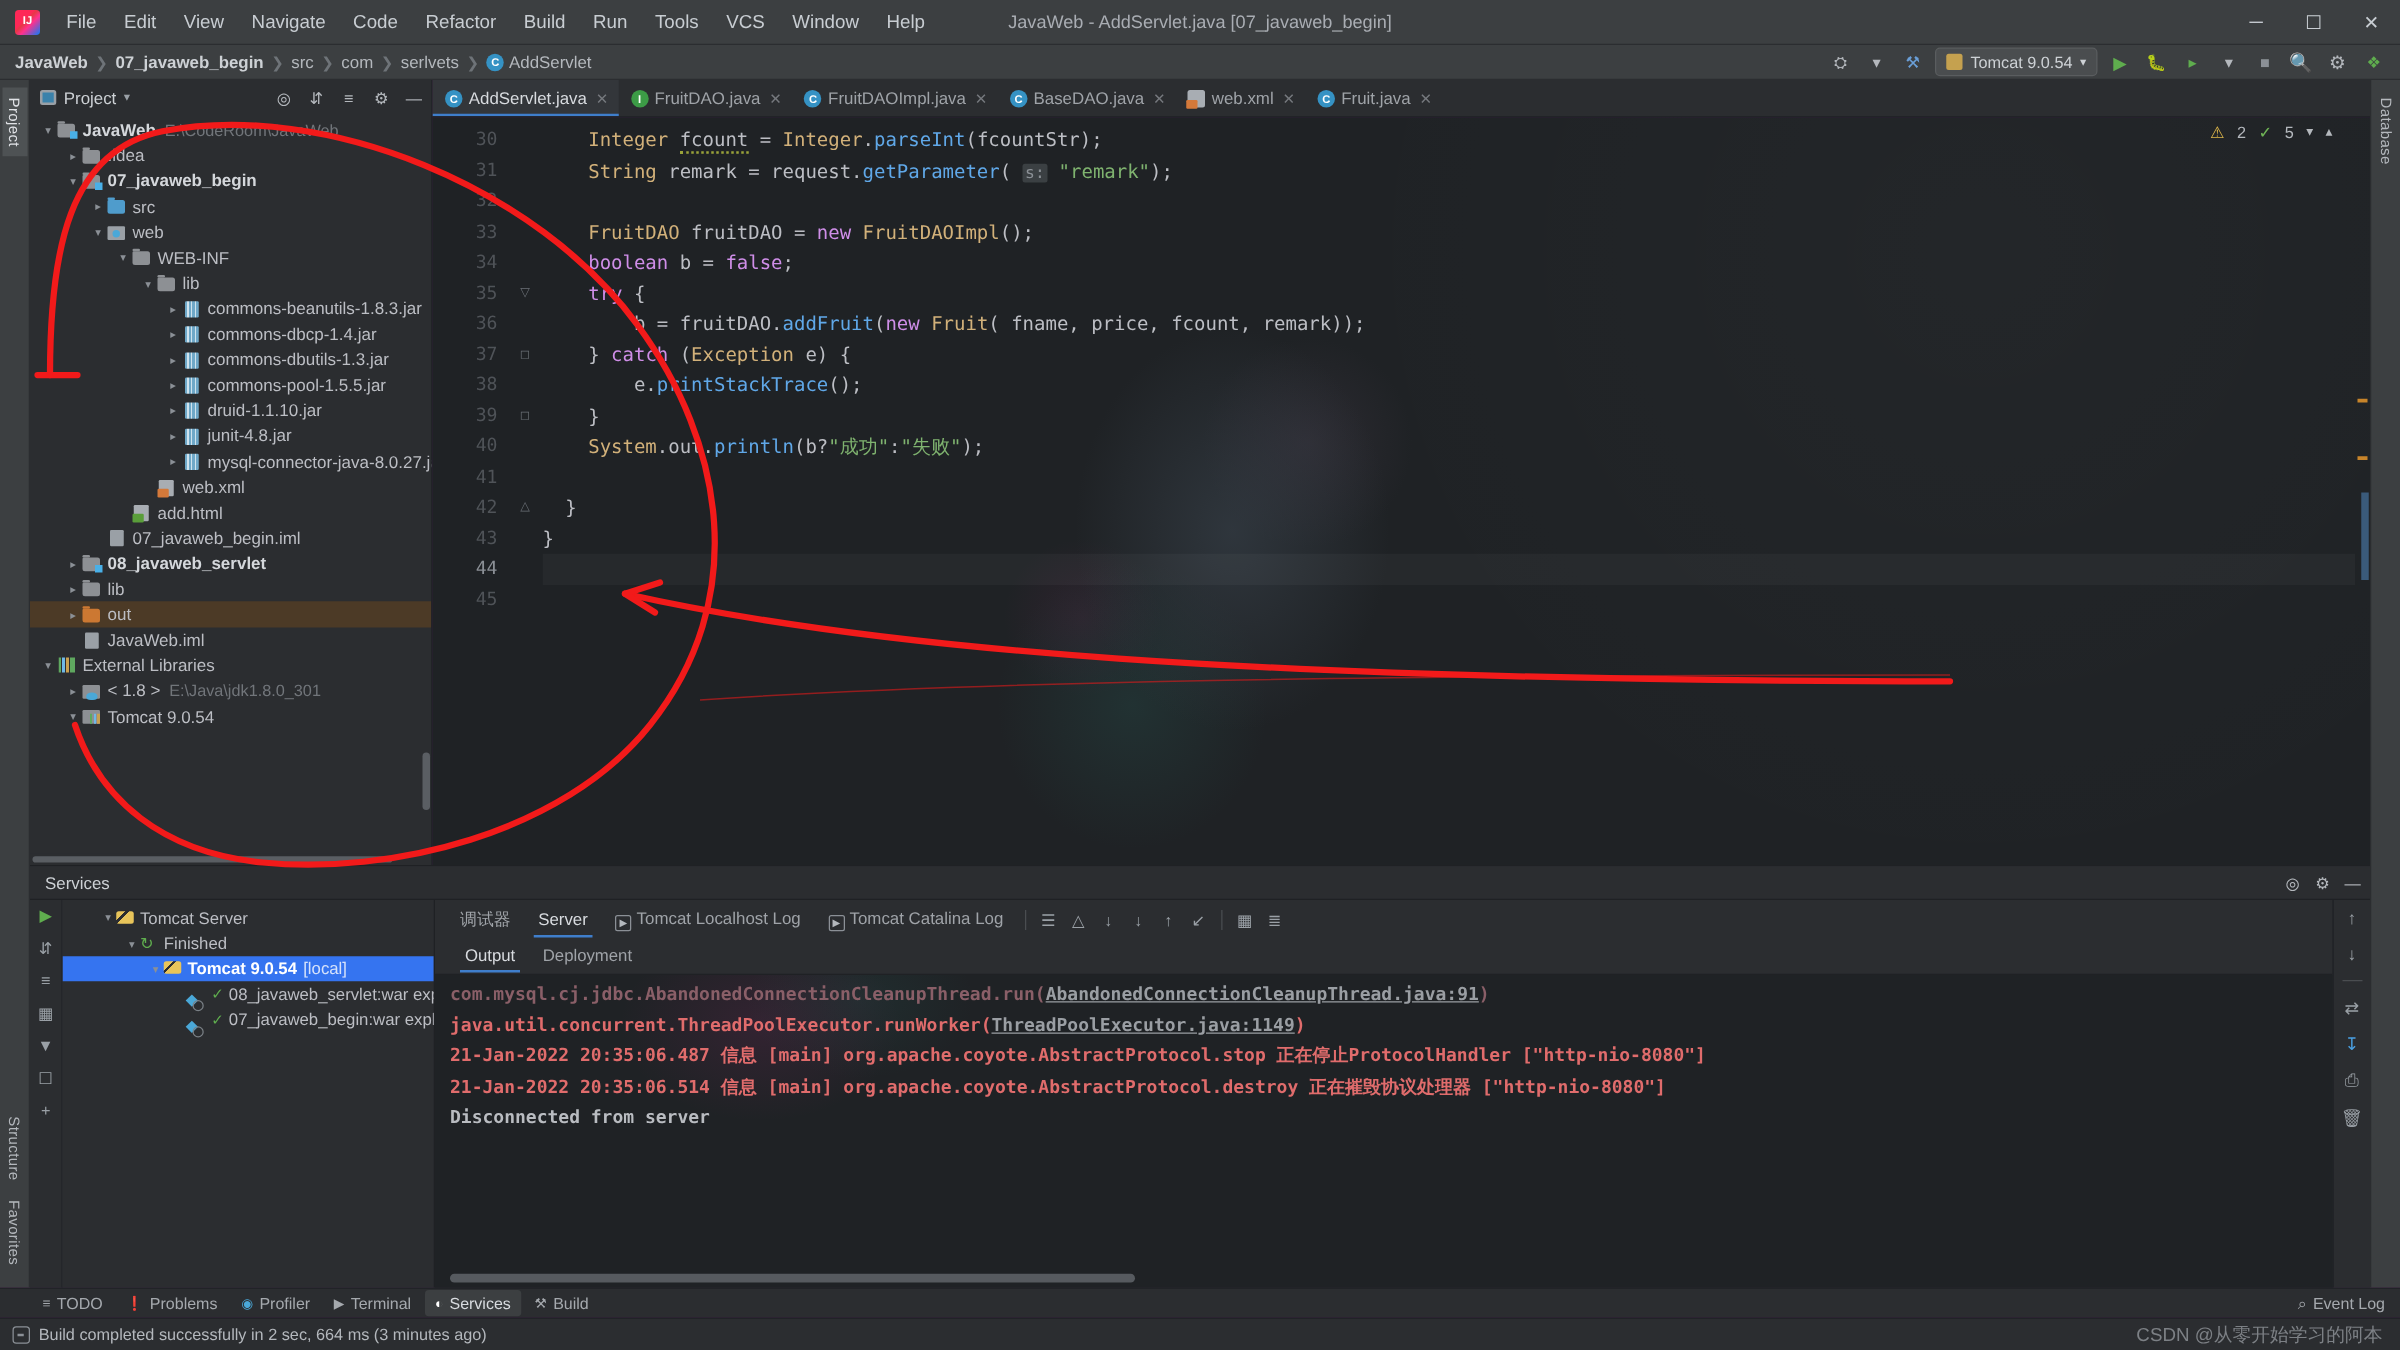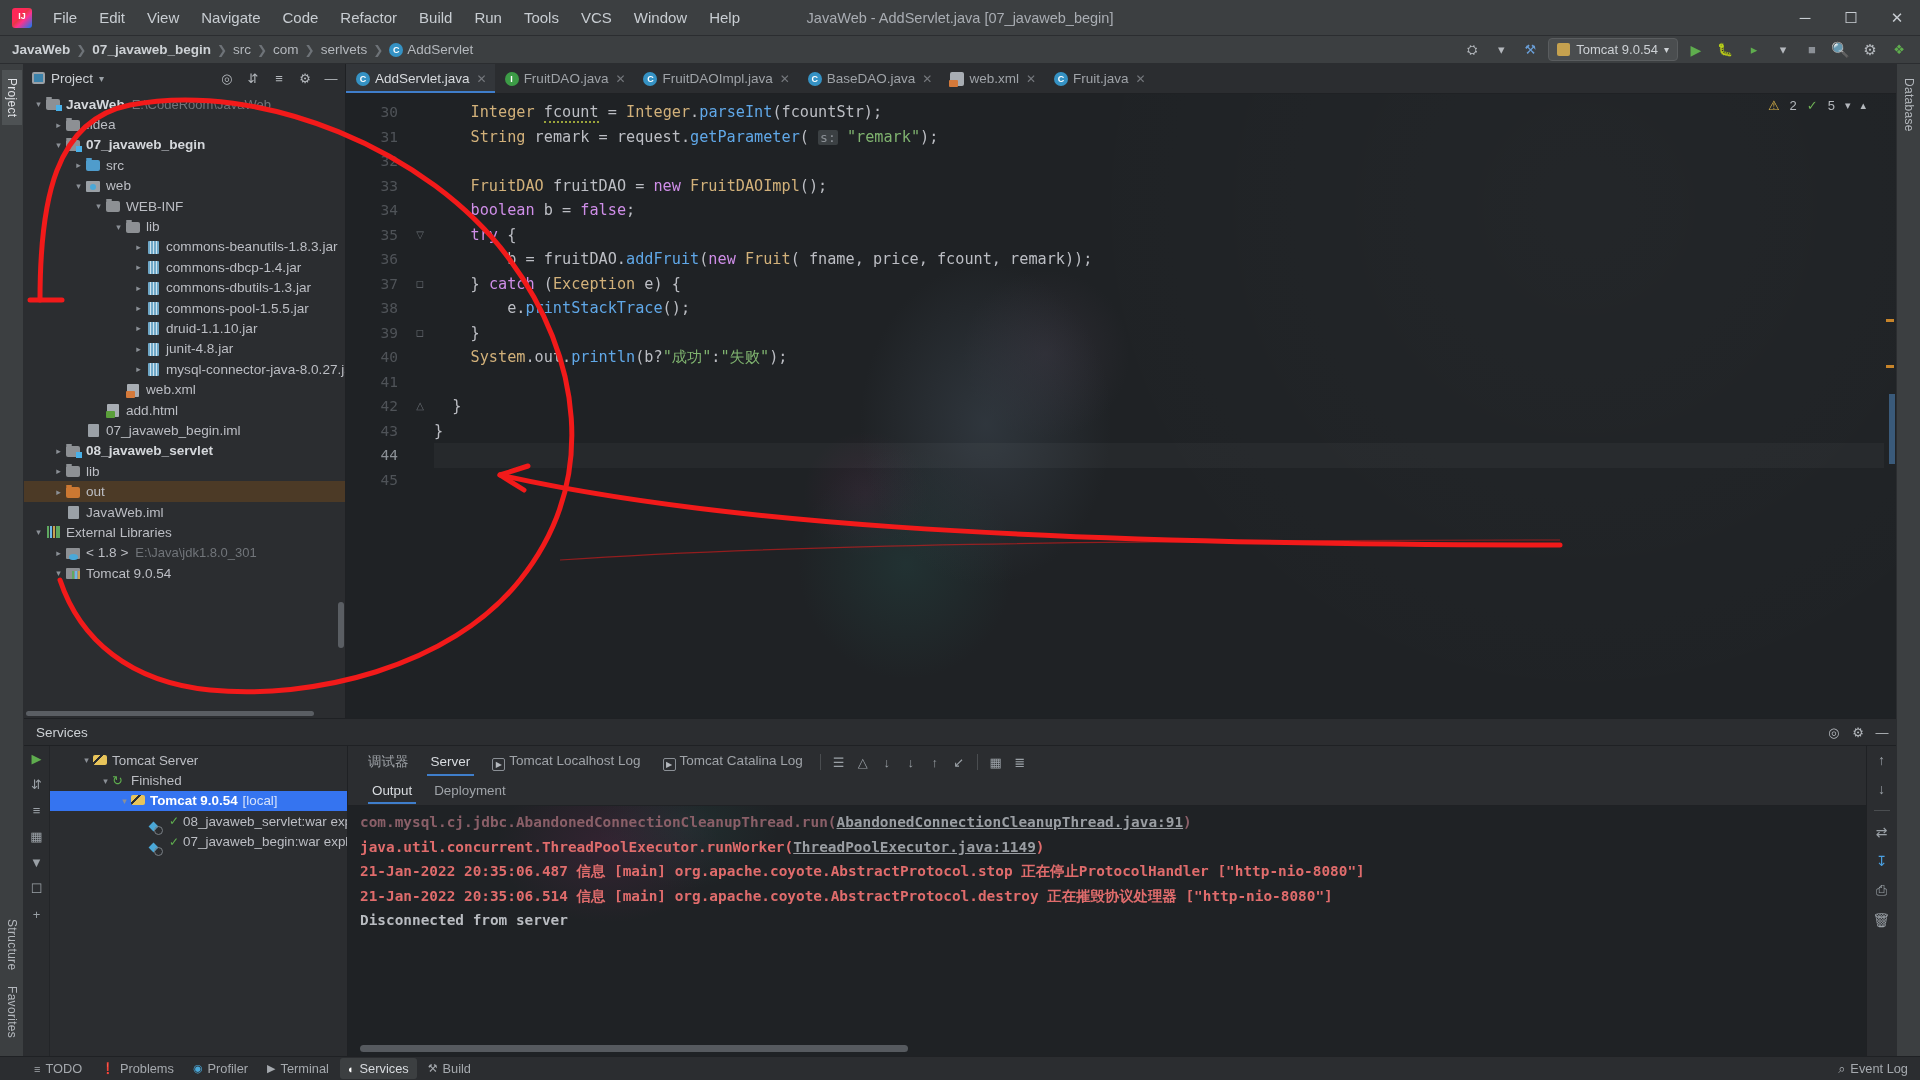--- a/index.html
+++ b/index.html
@@ -841,20 +841,25 @@
       <div class="tt">
         <span class="ic ">⚒</span>
         <span>Build</span>
       </div>
       <div class="tt-right">
       <span class="ic">⌕</span>
       <span>Event Log</span>
     </div>
   </div>
 
+  <div class="statusbar">
+    <span class="sb-icon"></span>
+    <span>Build completed successfully in 2 sec, 664 ms (3 minutes ago)</span>
+    <span class="watermark">CSDN @从零开始学习的阿本</span>
+  </div>
 
   <svg class="annot" viewBox="0 0 1920 1080">
     <path d="M 40 300 C 40 200 55 120 130 105 C 260 80 430 150 510 260
              C 580 355 600 480 520 580 C 450 668 310 700 210 690
              C 130 682 80 640 60 580" fill="none" stroke="#f21a1a" stroke-width="5" stroke-linecap="round"></path>
     <path d="M 30 300 L 62 300" fill="none" stroke="#f21a1a" stroke-width="5" stroke-linecap="round"></path>
     <path d="M 560 560 C 780 545 1100 540 1560 540" fill="none" stroke="#f21a1a" stroke-width="1.2" opacity="0.55"></path>
     <path d="M 500 475 C 700 520 1000 545 1560 545" fill="none" stroke="#f21a1a" stroke-width="5" stroke-linecap="round"></path>
     <path d="M 500 475 L 528 466 M 500 475 L 524 490" fill="none" stroke="#f21a1a" stroke-width="5" stroke-linecap="round"></path>
   </svg>

